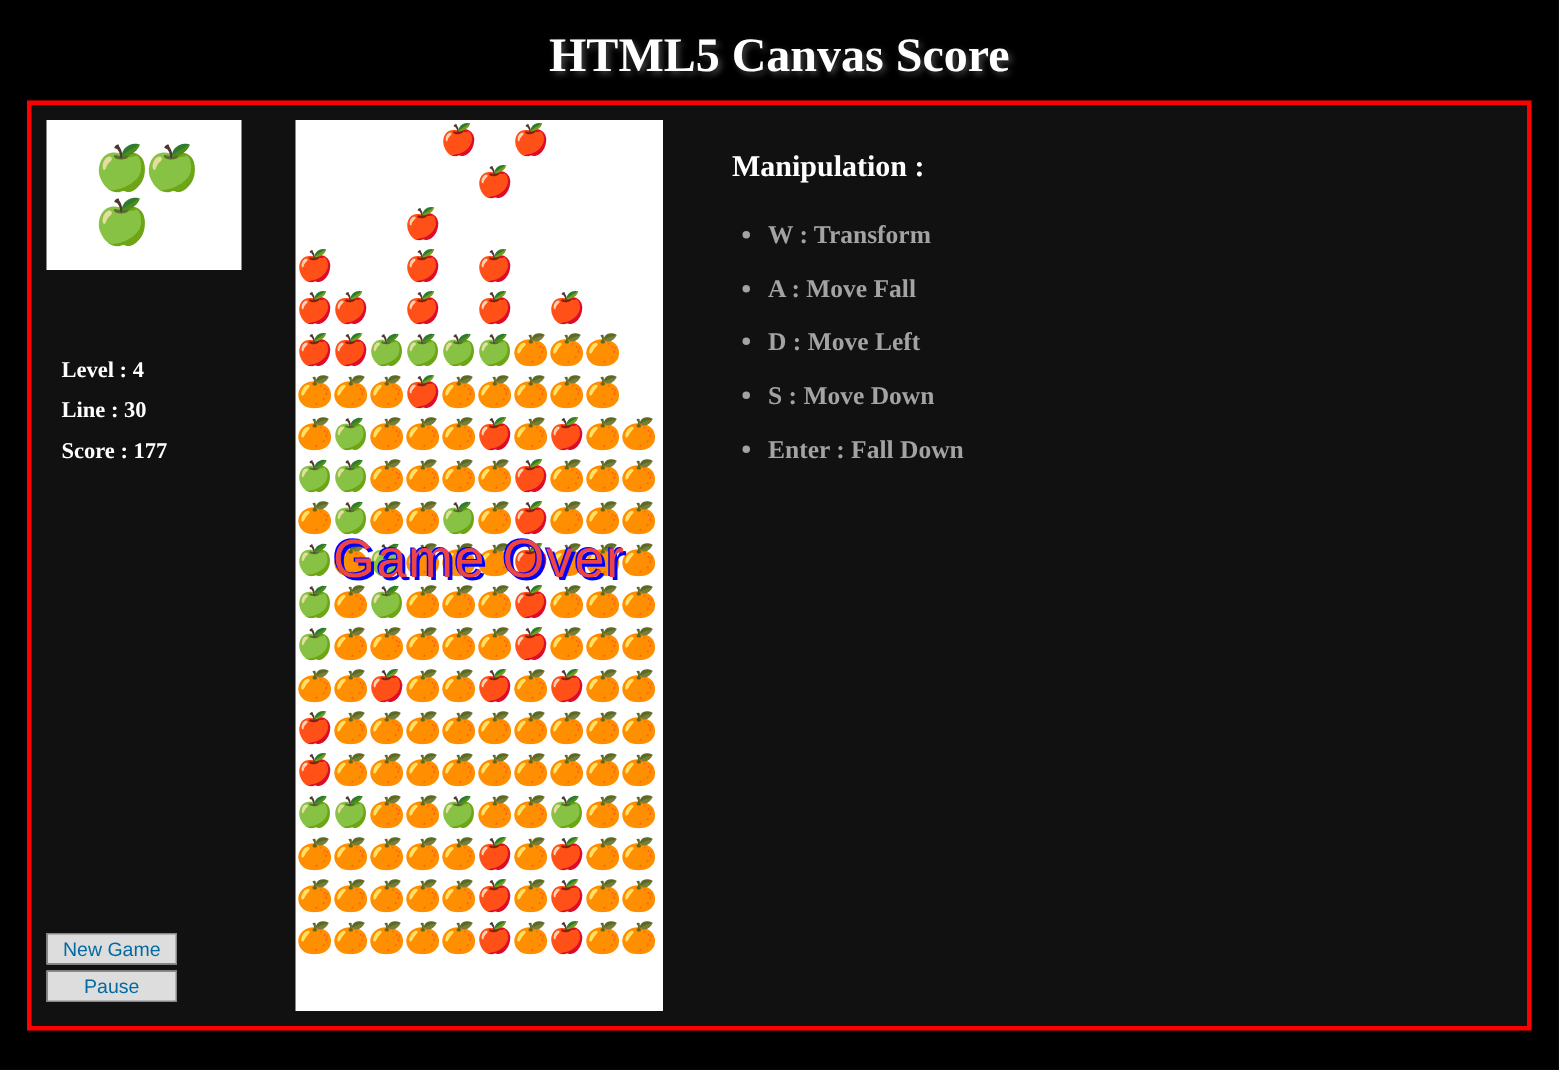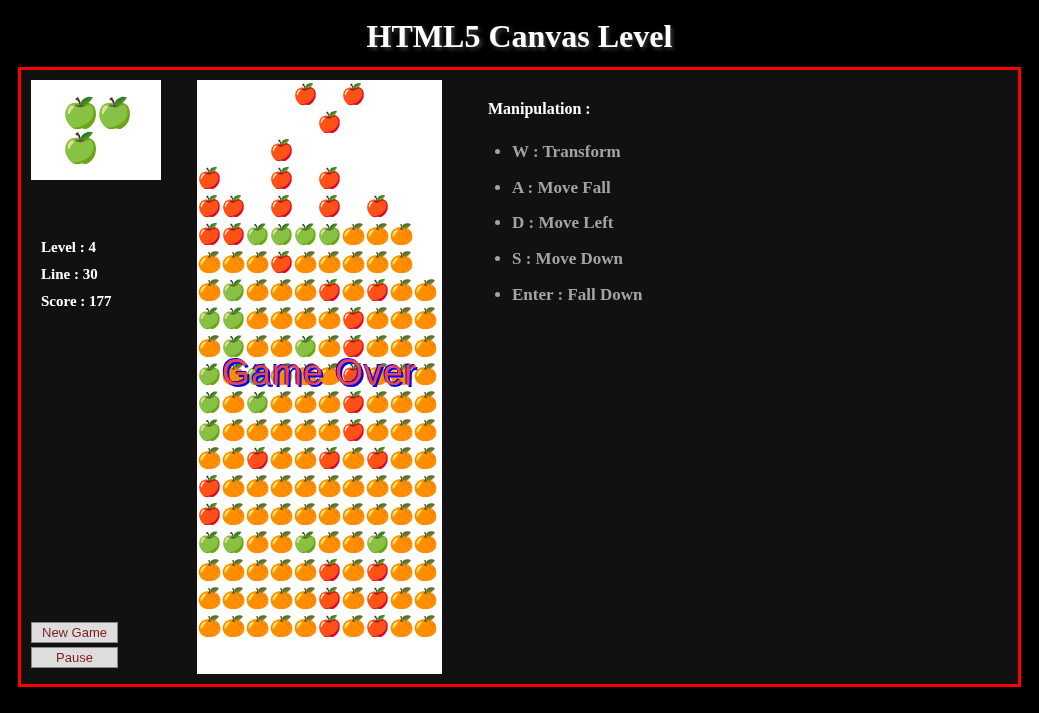--- a/index.html
+++ b/index.html
@@ -70,21 +70,21 @@
       gap: 4px;
       padding-bottom: 6px;
     }
 
     #buttons-panel button {
       background: #ddd;
       border: 1px solid #888;
       padding: 2px 10px;
       font-size: 13px;
       cursor: pointer;
-      color: #7f1d1d;
+      color: #0369a1;
       font-family: sans-serif;
     }
 
     #game-area {
       width: 245px;
       min-width: 245px;
       position: relative;
       background: #fff;
       overflow: hidden;
     }
@@ -133,21 +133,21 @@
 
     #right-panel {
       flex: 1;
       display: flex;
       flex-direction: column;
       justify-content: flex-start;
       padding: 20px 30px;
     }
 
     #manipulation-title {
-      font-size: 16px;
+      font-size: 20px;
       font-weight: bold;
       color: #fff;
       margin-bottom: 16px;
       font-family: 'Georgia', serif;
     }
 
     #controls-list {
       list-style: disc;
       padding-left: 24px;
       color: #fff;
@@ -157,21 +157,21 @@
       line-height: 2.1;
     }
 
     #controls-list li {
       color: #a3a3a3;
     }
   </style>
 </head>
 <body>
 
-<div id="page-title">HTML5 Canvas Level</div>
+<div id="page-title">HTML5 Canvas Score</div>
 
 <div id="outer-border">
 
   <div id="left-panel">
     <div id="preview-box">
       🍏🍏<br>🍏
     </div>
 
     <div id="stats">
       <div>Level : 4</div>

